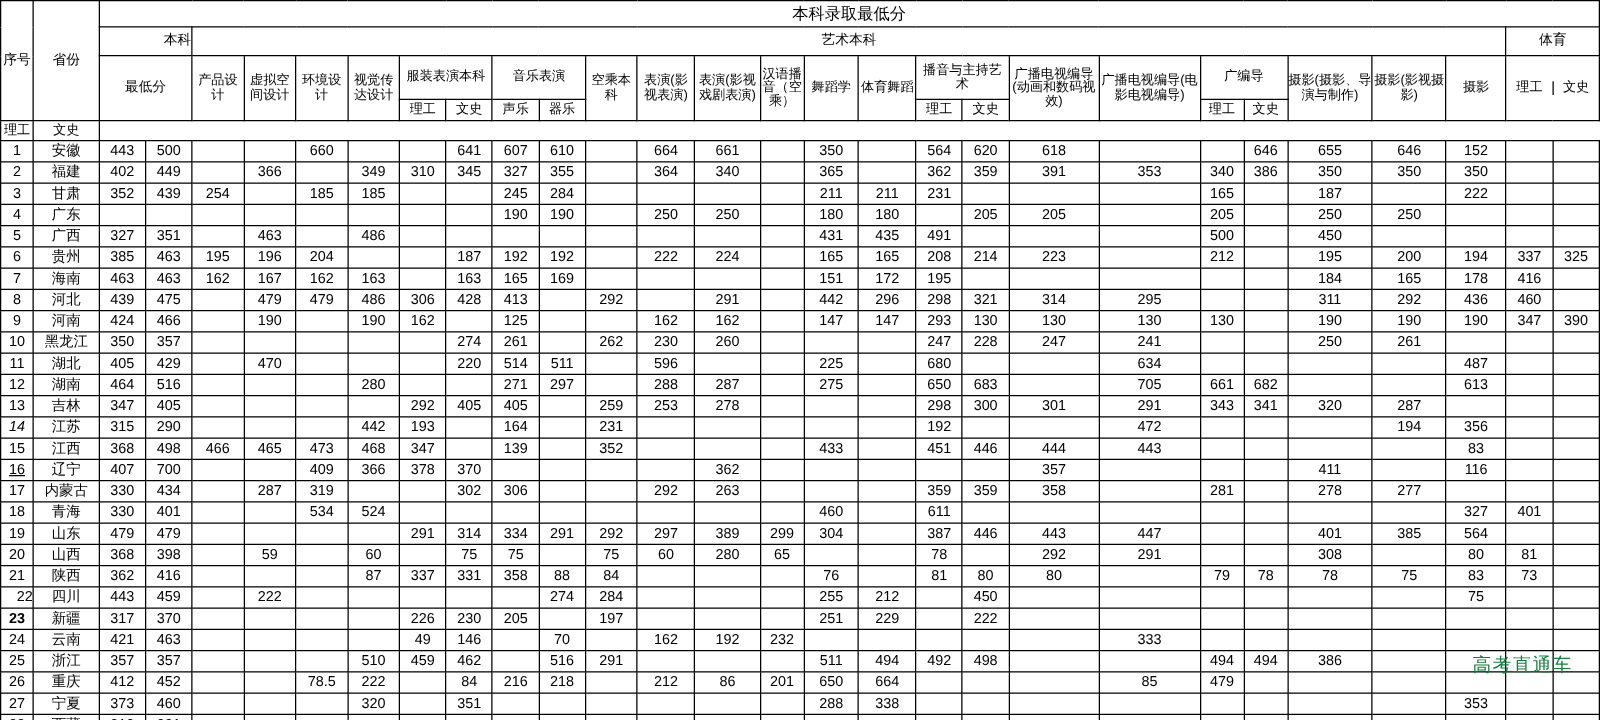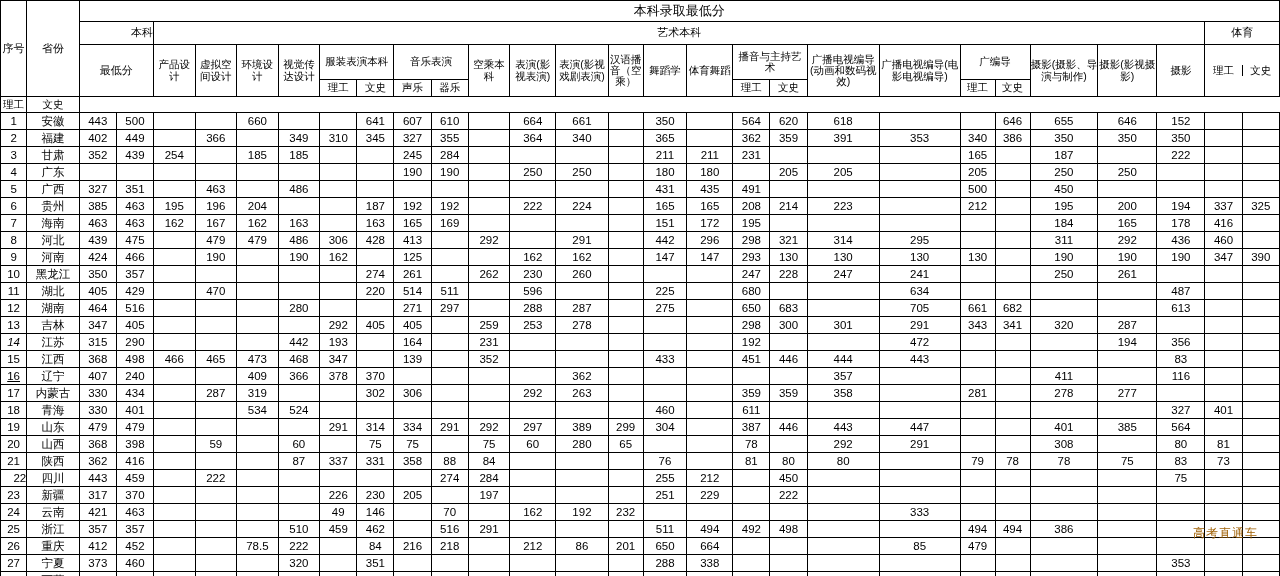--- a/index.html
+++ b/index.html
@@ -3,21 +3,21 @@
 <meta charset="utf-8">
 <style>
   html,body{margin:0;padding:0;background:#fff;}
   body{width:1280px;height:576px;overflow:hidden;font-family:"Liberation Sans","DejaVu Sans",sans-serif;}
   table{border-collapse:collapse;table-layout:fixed;width:1280px;}
   td,th{border:1px solid #000;font-size:11px;text-align:center;vertical-align:middle;padding:0;line-height:1.05;font-weight:normal;}
   .hdr{font-size:11px;}
   .hdr-small{font-size:10.5px;}
   .num{font-size:11.5px;}
   .title{font-size:13px;}
-  .watermark{position:absolute;right:22px;bottom:34px;color:#a16207;font-size:12px;letter-spacing:1px;margin-left:48px;}
+  .watermark{position:absolute;right:22px;bottom:34px;color:#15803d;font-size:15px;letter-spacing:1px;margin-left:48px;}
   .wrap{position:relative;width:1280px;height:576px;}
   tr.rowsel td{border-top:1px solid #000;border-bottom:1px solid #000;}
 </style>
 </head>
 <body>
 
 <div class="wrap">
 <table>
   <colgroup>
     <col style="width:24px">
@@ -571,21 +571,21 @@
           <td class="num"></td>
           <td class="num"></td>
           <td class="num">83</td>
           <td class="num"></td>
           <td class="num"></td>
         </tr>
         <tr>
           <td class="num" style="height: 16px; text-decoration: underline;">16</td>
           <td class="num">辽宁</td>
           <td class="num">407</td>
-          <td class="num">240</td>
+          <td class="num">700</td>
           <td class="num"></td>
           <td class="num"></td>
           <td class="num">409</td>
           <td class="num">366</td>
           <td class="num">378</td>
           <td class="num">370</td>
           <td class="num"></td>
           <td class="num"></td>
           <td class="num"></td>
           <td class="num"></td>
@@ -785,21 +785,21 @@
           <td class="num"></td>
           <td class="num"></td>
           <td class="num"></td>
           <td class="num"></td>
           <td class="num"></td>
           <td class="num">75</td>
           <td class="num"></td>
           <td class="num"></td>
         </tr>
         <tr>
-          <td class="num" style="height: 16px;">23</td>
+          <td class="num" style="height: 16px; font-weight: bold;">23</td>
           <td class="num">新疆</td>
           <td class="num">317</td>
           <td class="num">370</td>
           <td class="num"></td>
           <td class="num"></td>
           <td class="num"></td>
           <td class="num"></td>
           <td class="num">226</td>
           <td class="num">230</td>
           <td class="num">205</td>

